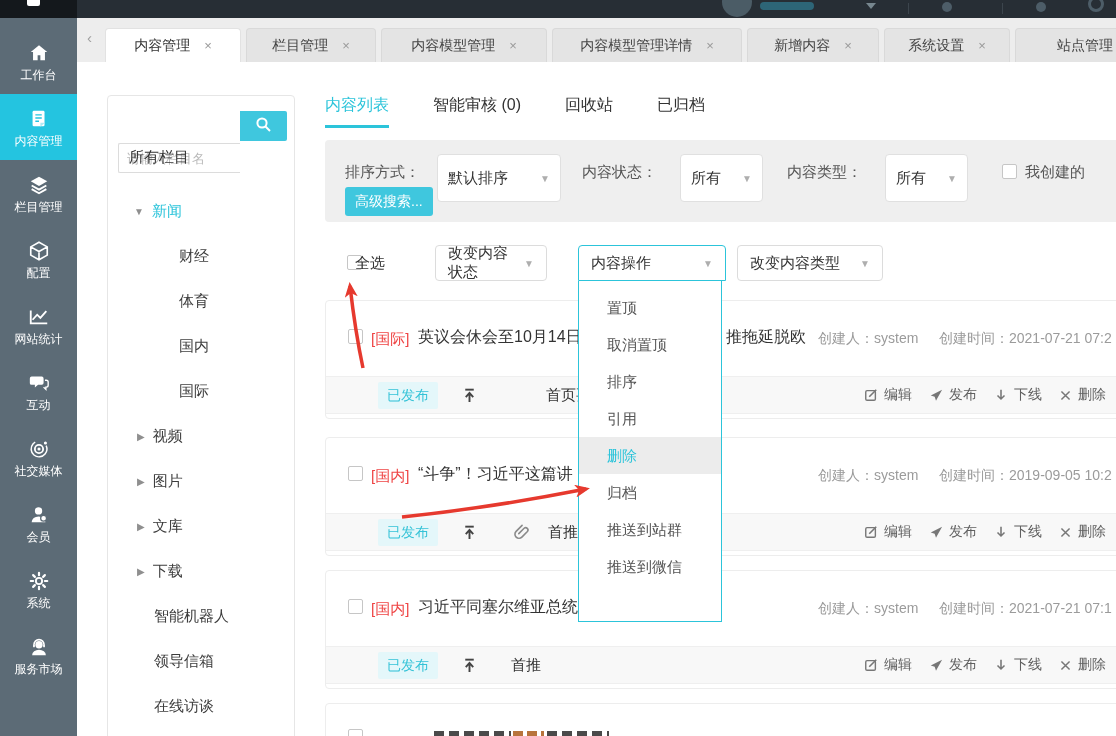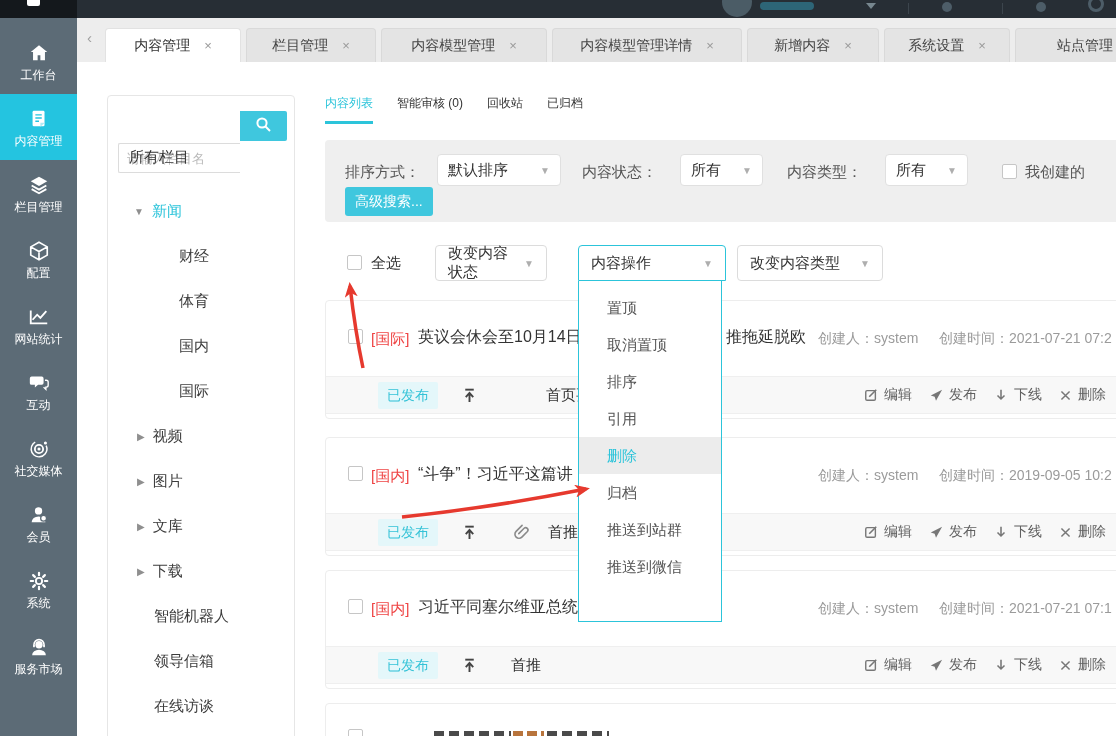--- a/index.html
+++ b/index.html
@@ -39,36 +39,36 @@
   .tree-search input::placeholder { color:#b9b9b9; }
   .tree-search-btn { width:47px; height:30px; background:#3fc7de; border-radius:0 2px 2px 0; display:flex; align-items:center; justify-content:center; cursor:pointer; }
   .tree-all { position:absolute; left:21px; top:52px; font-size:15px; color:#333; }
   .tree-item { position:absolute; height:20px; display:flex; align-items:center; gap:8px; font-size:15px; color:#3c3c3c; cursor:pointer; white-space:nowrap; }
   .tree-item .tri { font-size:10px; color:#8f8f8f; }
   .tree-item.selected { color:#2cc4da; }
   .tree-item.selected .tri { color:#8f8f8f; }
 
   
   .main { position:absolute; left:325px; top:0; width:800px; height:736px; }
-  .ctabs { position:absolute; left:0; top:95px; display:flex; gap:24px; font-size:12px; color:#333; }
+  .ctabs { position:absolute; left:0; top:95px; display:flex; gap:44px; font-size:16px; color:#333; }
   .ctab { padding-bottom:9px; cursor:pointer; white-space:nowrap; }
   .ctab.active { color:#2cc4da; border-bottom:3px solid #2cc4da; }
 
   .filter-panel { position:absolute; left:0; top:140px; width:800px; height:82px; background:#efefef; border-radius:4px; }
   .f-label { position:absolute; top:23px; font-size:15px; color:#555; white-space:nowrap; }
-  .fselect { position:absolute; top:14px; height:32px; background:#fff; border:1px solid #e0e0e0; border-radius:4px; display:flex; align-items:center; justify-content:space-between; padding:0 10px; font-size:15px; color:#333; cursor:pointer; }
+  .fselect { position:absolute; top:14px; height:48px; background:#fff; border:1px solid #e0e0e0; border-radius:4px; display:flex; align-items:center; justify-content:space-between; padding:0 10px; font-size:15px; color:#333; cursor:pointer; }
   .caret { font-size:10px; color:#aeaeae; margin-left:8px; }
   .cb { width:15px; height:15px; background:#fff; border:1px solid #c6c6c6; border-radius:2px; cursor:pointer; }
   .f-cb { position:absolute; left:677px; top:24px; }
   .f-cb-label { position:absolute; left:700px; top:23px; font-size:15px; color:#555; }
   .adv-btn { position:absolute; left:20px; top:47px; height:29px; padding:0 10px; background:#3fc7de; color:#fff; font-size:14px; border-radius:3px; display:flex; align-items:center; cursor:pointer; }
 
   .bulk-row { position:absolute; left:0; top:245px; width:800px; height:36px; }
   .bulk-cb { position:absolute; left:22px; top:10px; }
-  .bulk-label { position:absolute; left:46px; top:9px; font-size:15px; color:#333; }
+  .bulk-label { position:absolute; left:30px; top:9px; font-size:15px; color:#333; }
   .bselect { position:absolute; top:0; height:36px; background:#fff; border:1px solid #dcdcdc; border-radius:4px; display:flex; align-items:center; justify-content:space-between; padding:0 12px; font-size:15px; color:#333; cursor:pointer; }
   .bselect.open { border-color:#2cc4da; border-radius:4px 4px 0 0; }
 
   .action-menu { position:absolute; left:253px; top:281px; width:144px; height:341px; background:#fff; border:1px solid #2cc4da; border-top:none; z-index:50; padding-top:8px; }
   .menu-item { height:37px; line-height:37px; padding-left:28px; font-size:15px; color:#555; cursor:pointer; }
   .menu-item.hl { background:#ececec; color:#2cc4da; }
 
   .row { position:absolute; left:0; width:800px; height:119px; background:#fff; border:1px solid #ededed; border-radius:4px; }
   .row-cb { position:absolute; left:22px; top:28px; }
   .row-cat { position:absolute; left:45px; top:29px; font-size:15px; color:#ef4444; }

